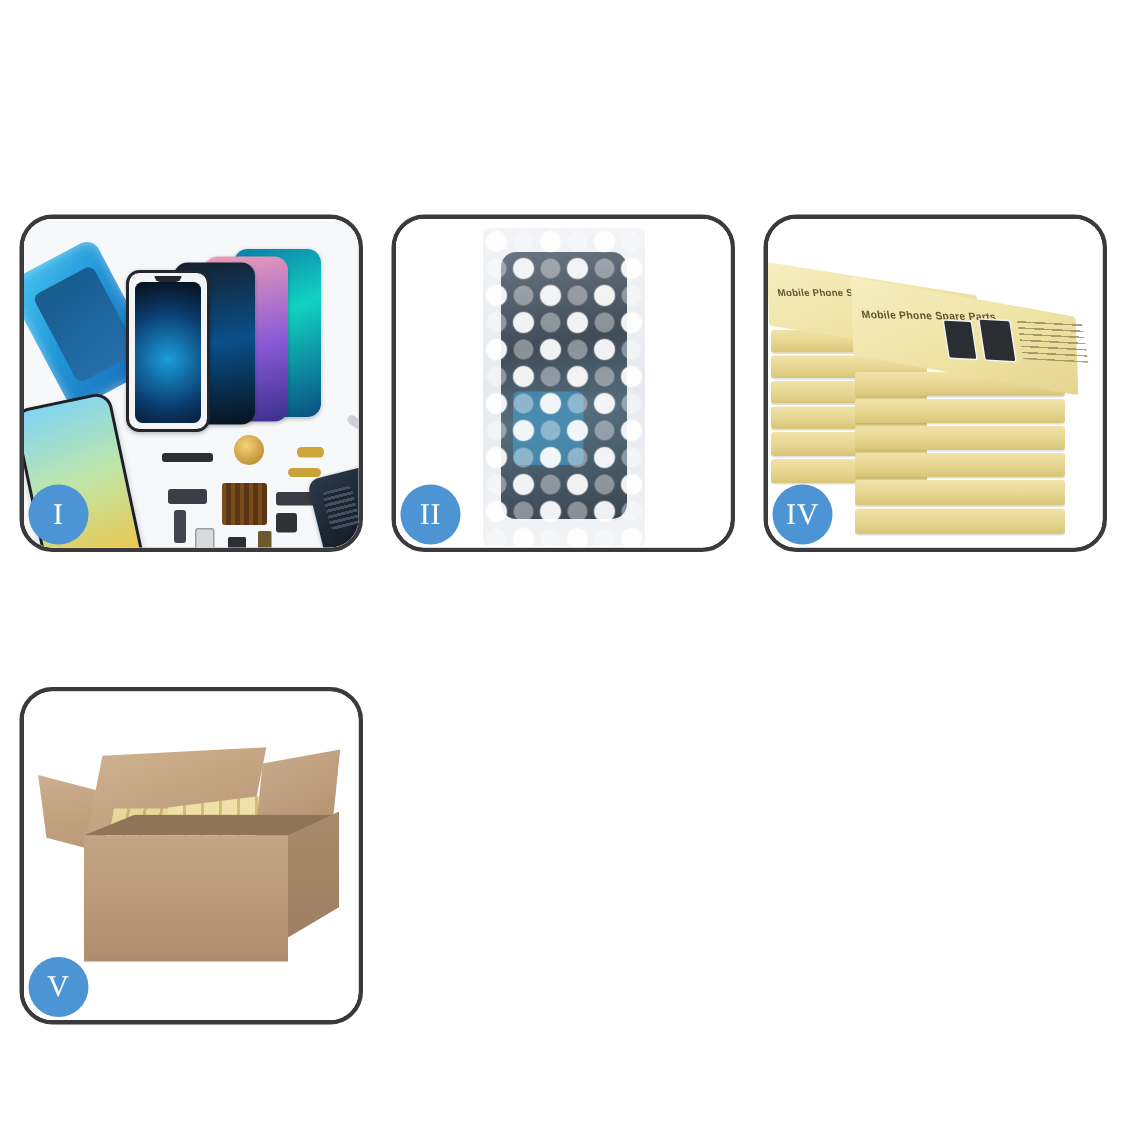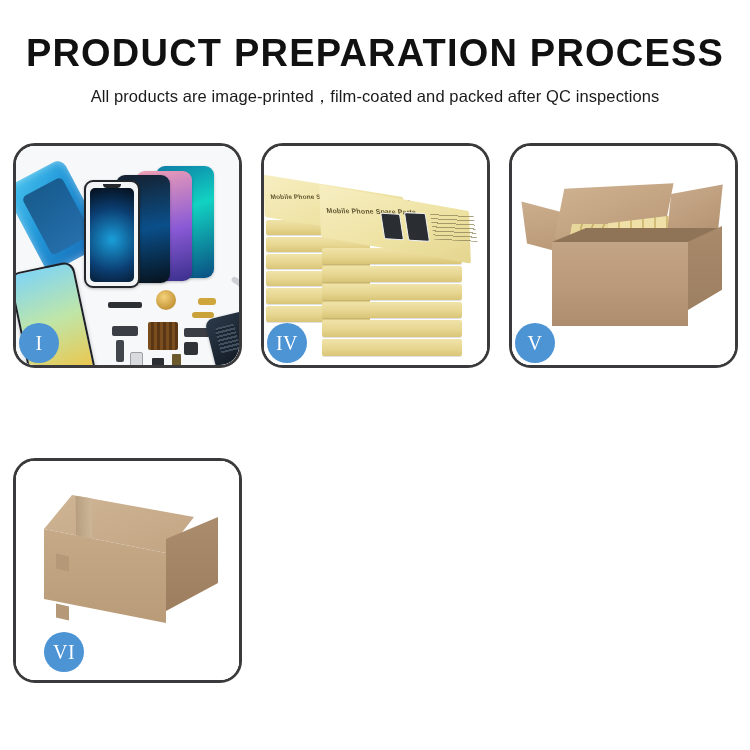--- a/index.html
+++ b/index.html
@@ -266,24 +266,20 @@
   }
   .sc-tab{position:absolute;background:#b49878;}
   .sc-tab1{left:40px;top:94px;width:13px;height:15px;transform:skewY(12deg);}
   .sc-tab2{left:40px;top:144px;width:13px;height:14px;transform:skewY(12deg);}
 </style>
 </head>
 <body>
 
 <div class="page">
 
-  <div class="header">
-    <div class="title">PRODUCT PREPARATION PROCESS</div>
-    <div class="subtitle">All products are image-printed，film-coated and packed after QC inspections</div>
-  </div>
 
   <div class="grid">
 
     <div class="panel">
       <div class="panel-inner">
         <div class="scene">
           <div class="p1-bg"></div>
           <div class="film"></div>
           <div class="stackphone sp1"></div>
           <div class="stackphone sp2"></div>
@@ -305,20 +301,33 @@
           <div class="part pt10"></div>
           <div class="part pt11"></div>
           <div class="backplate"></div>
 
           <div class="tool"></div>
         </div>
       </div>
       <div class="badge">I</div>
     </div>
 
+    <div class="panel">
+      <div class="panel-inner">
+        <div class="scene">
+          <div class="p2-bg"></div>
+          <div class="bubblepack">
+            <div class="bubbleitem"></div>
+            <div class="bubbles2"></div>
+            <div class="bubbles"></div>
+          </div>
+        </div>
+      </div>
+      <div class="badge">II</div>
+    </div>
 
 
     <div class="panel">
       <div class="panel-inner">
         <div class="scene">
           <div class="p4-bg"></div>
           <div class="kstack">
 
             <div class="kbox" style="left:2px;top:56px;width:104px;height:15px;"></div>
             <div class="kbox" style="left:2px;top:73px;width:104px;height:15px;"></div>
@@ -365,29 +374,15 @@
           <div class="inner-boxes2"></div>
           <div class="flap flap-right"></div>
           <div class="carton-open-top"></div>
           <div class="carton-body"></div>
           <div class="carton-right"></div>
         </div>
       </div>
       <div class="badge">V</div>
     </div>
 
-    <div class="panel">
-      <div class="panel-inner">
-        <div class="scene">
-          <div class="p6-bg"></div>
-          <div class="sc-top"></div>
-          <div class="sc-tape"></div>
-          <div class="sc-front"></div>
-          <div class="sc-side"></div>
-          <div class="sc-tab sc-tab1"></div>
-          <div class="sc-tab sc-tab2"></div>
-        </div>
-      </div>
-      <div class="badge inset">VI</div>
-    </div>
 
   </div>
 </div>
 
 </body></html>

